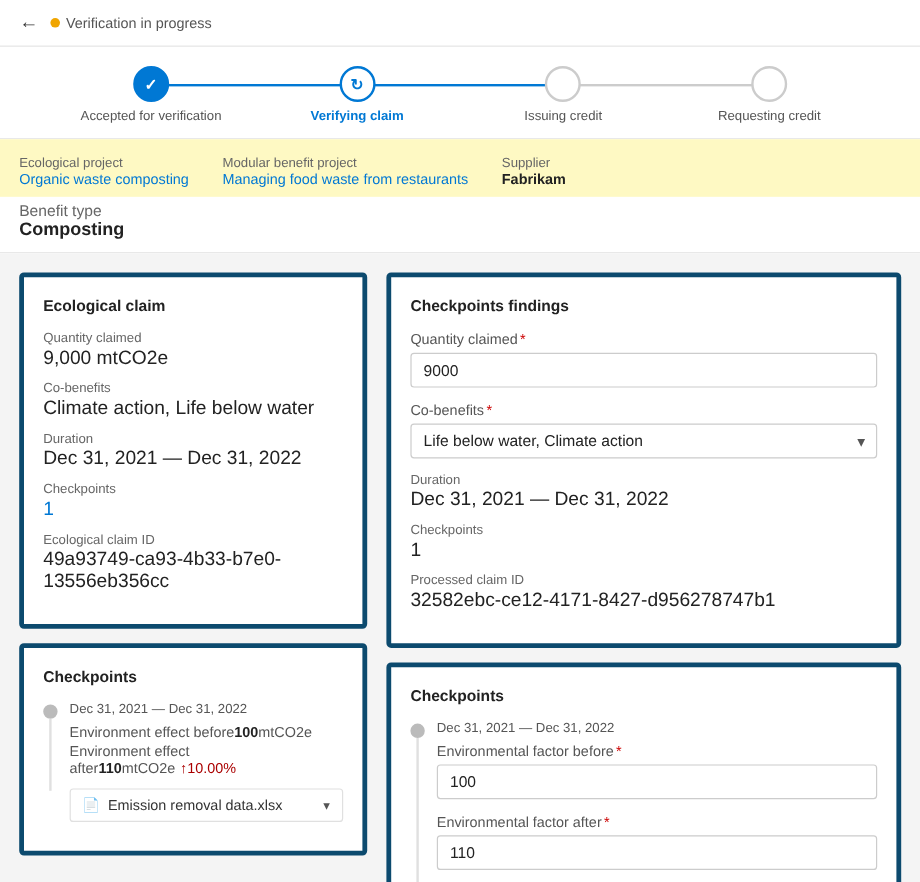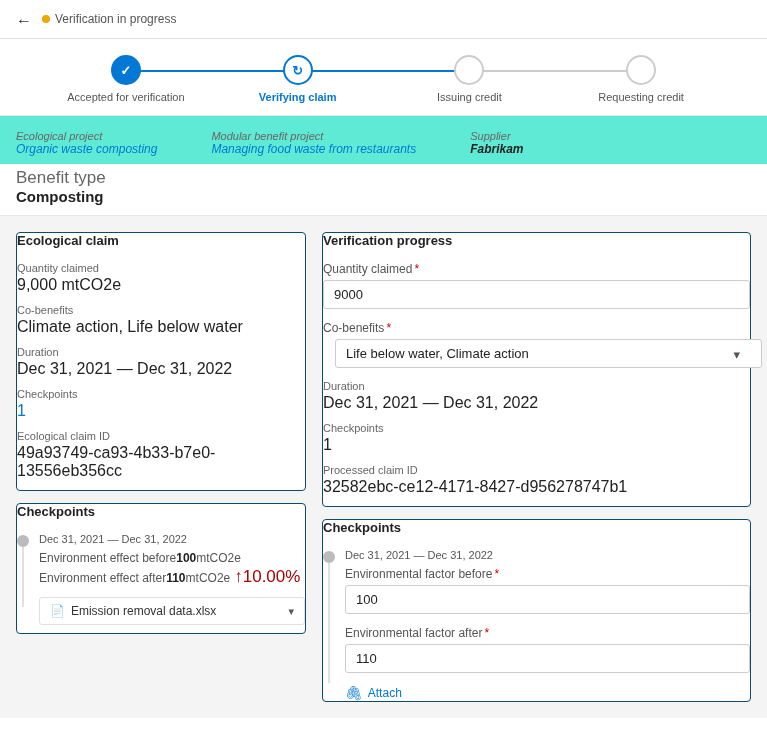--- a/index.html
+++ b/index.html
@@ -113,24 +113,23 @@
       white-space: nowrap;
     }
     .step-label.active {
       color: #0078d4;
       font-weight: 700;
     }
 
     
     .meta-section {
       display: flex;
-      gap: 54px;
+      gap: 28px;
       padding: 14px 16px 8px;
-      background: #5eead4;
-      font-style: italic;
+      background: #fef9c3;
     }
     .meta-item {
       display: flex;
       flex-direction: column;
     }
     .meta-label {
       font-size: 11px;
       color: #666;
     }
     .meta-value {
@@ -143,21 +142,21 @@
       color: #222;
       font-weight: 600;
       cursor: default;
     }
 
     .benefit-section {
       padding: 4px 16px 10px;
       border-bottom: 1px solid #e8e8e8;
     }
     .benefit-label {
-      font-size: 17px;
+      font-size: 13px;
       color: #666;
     }
     .benefit-value {
       font-size: 15px;
       font-weight: 700;
       color: #222;
     }
 
     
     .main-content {
@@ -171,22 +170,23 @@
     
     .left-panel {
       flex: 0 0 290px;
       display: flex;
       flex-direction: column;
       gap: 12px;
     }
 
     .card {
       background: #fff;
-      border: 1px solid #0c4a6e;
+      border: 4px solid #0c4a6e;
       border-radius: 4px;
+      padding: 16px;
     }
     .card-title {
       font-size: 13px;
       font-weight: 600;
       color: #222;
       margin-bottom: 14px;
     }
 
     .field-row {
       margin-bottom: 10px;
@@ -210,21 +210,21 @@
       font-size: 12px;
       color: #555;
       margin-bottom: 2px;
     }
     .env-highlight {
       font-weight: 700;
       color: #222;
     }
     .env-increase {
       color: #a00;
-      font-size: 17px;
+      font-size: 12px;
       margin-left: 4px;
     }
 
     .file-row {
       display: flex;
       align-items: center;
       justify-content: space-between;
       border: 1px solid #e0e0e0;
       border-radius: 3px;
       padding: 6px 10px;
@@ -276,21 +276,20 @@
       padding: 6px 10px;
       border: 1px solid #ccc;
       border-radius: 3px;
       font-size: 13px;
       color: #222;
       background: #fff;
       appearance: none;
       outline: none;
       cursor: pointer;
       position: relative;
-      margin-left: 12px;
     }
     .select-wrapper {
       position: relative;
     }
     .select-wrapper::after {
       content: '▾';
       position: absolute;
       right: 10px;
       top: 50%;
       transform: translateY(-50%);
@@ -426,21 +425,21 @@
           </div>
         </div>
       </div>
     </div>
 
   </div>
 
   <div class="right-panel">
 
     <div class="card">
-      <div class="card-title">Verification progress</div>
+      <div class="card-title">Checkpoints findings</div>
 
       <div class="form-field">
         <div class="form-label">
           <span>Quantity claimed</span><span class="required">*</span>
         </div>
         <input class="form-input" type="text" value="9000" style="">
       </div>
 
       <div class="form-field">
         <div class="form-label">

